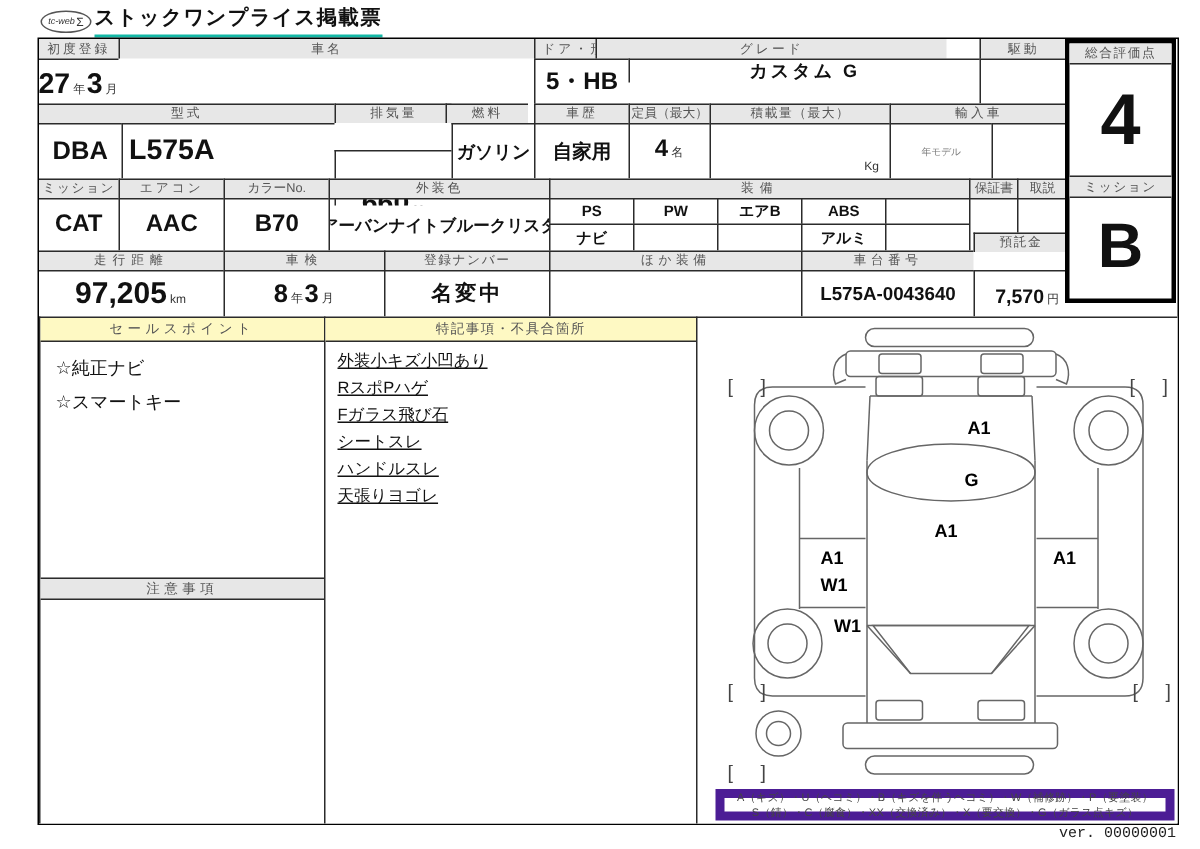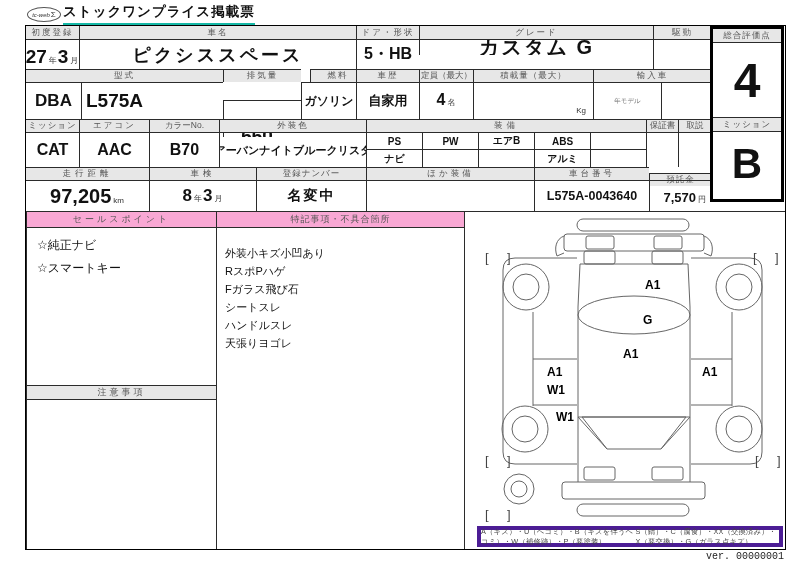--- a/index.html
+++ b/index.html
@@ -16,28 +16,28 @@
   .nl{border-left:none}.nt{border-top:none}
   .lbl{background:#e7e7e7;font-size:8.5px;color:#555;letter-spacing:2px;}
   .val{font-weight:bold;font-size:15px;}
   .u{font-size:8px;font-weight:normal;color:#333;margin:0 1px 0 2px;}
   .base{align-items:baseline;padding-top:6px;}
   .score-box{position:absolute;left:684px;top:0;width:74px;height:176px;border:3px solid #000;background:#fff;box-sizing:border-box;}
   .score-box .sb-lbl{height:13px;background:#e7e7e7;border-bottom:1px solid #2b2b2b;display:flex;align-items:center;justify-content:center;
        font-size:8.5px;color:#555;letter-spacing:1px;}
   .score-box .sb-val{height:74px;display:flex;align-items:center;justify-content:center;font-weight:bold;}
   .panel{position:absolute;box-sizing:border-box;border-left:1px solid #2b2b2b;border-top:1px solid #2b2b2b;background:#fff;}
-  .phdr{height:15px;background:#f9a8d4;border-bottom:1px solid #2b2b2b;display:flex;align-items:center;justify-content:center;
+  .phdr{height:15px;background:#fef9c3;border-bottom:1px solid #2b2b2b;display:flex;align-items:center;justify-content:center;
         font-size:9px;color:#555;letter-spacing:3px;}
   .plist{padding:6px 10px;font-size:12px;line-height:23px;}
-  .rlist{padding:16px 8px;font-size:11px;line-height:18px;}
+  .rlist{padding:4px 8px;font-size:11px;line-height:18px;text-decoration:underline;}
   .nhdr{position:absolute;left:0;right:0;top:145px;height:15px;background:#e7e7e7;border-top:1px solid #2b2b2b;border-bottom:1px solid #2b2b2b;
         display:flex;align-items:center;justify-content:center;font-size:9px;color:#555;letter-spacing:3px;box-sizing:border-box;margin-top:28px;}
-  .legend{position:absolute;left:12px;right:2px;bottom:2px;height:21px;border:4px solid #4c1d95;box-sizing:border-box;
-          display:flex;flex-direction:row;align-items:center;justify-content:center;font-size:7.3px;color:#444;line-height:9.5px;letter-spacing:0.2px;}
+  .legend{position:absolute;left:12px;right:2px;bottom:2px;height:21px;border:6px solid #4c1d95;box-sizing:border-box;
+          display:flex;flex-direction:column;align-items:center;justify-content:center;font-size:7.3px;color:#444;line-height:9.5px;letter-spacing:0.2px;}
   .ver{position:absolute;left:25px;top:551px;width:759px;text-align:right;font-size:10px;color:#222;font-family:"Liberation Mono","DejaVu Sans Mono",monospace;}
   svg text{font-family:"Liberation Sans","DejaVu Sans",sans-serif;}
   .mark{font-size:12px;font-weight:bold;fill:#000;}
   .brk{font-size:13px;fill:#444;}
 </style>
 </head>
 <body>
 
 <div class="sheet">
 
@@ -45,37 +45,36 @@
     <span>tc-web</span>
     <span class="sigma">Σ</span>
   </div>
   <div class="title">ストックワンプライス掲載票</div>
 
   <div class="tbl">
 
     <div class="c lbl nl nt" style="left:0;top:0;width:53px;height:13px">初度登録</div>
     <div class="c lbl nt" style="left:53px;top:0;width:277px;height:13px">車名</div>
     <div class="c lbl nt" style="left:330px;top:0;width:63px;height:13px">ドア・形状</div>
-    <div class="c lbl nt" style="left:393px;top:0;width:234px;height:13px">グレード</div>
+    <div class="c lbl nt" style="left:371px;top:0;width:234px;height:13px">グレード</div>
     <div class="c lbl nt" style="left:627px;top:0;width:58px;height:13px">駆動</div>
 
     <div class="c val nl base" style="left:0;top:13px;width:53px;height:30px;font-size:19px">
       <span>27</span>
         <span class="u">年</span>
       <span>3</span>
         <span class="u">月</span>
     </div>
-    <div class="c val" style="left:53px;top:13px;width:277px;height:30px;font-size:18px;letter-spacing:3px">ピクシススペース</div>
     <div class="c val" style="left:330px;top:13px;width:63px;height:30px;font-size:16px">5・HB</div>
-    <div class="c val" style="left:393px;top:13px;width:234px;height:16px;font-size:20px;letter-spacing:2px">カスタム G</div>
+    <div class="c val" style="left:393px;top:13px;width:234px;height:16px;font-size:12px;letter-spacing:2px">カスタム G</div>
     <div class="c val" style="left:627px;top:13px;width:58px;height:30px"></div>
 
     <div class="c lbl nl" style="left:0;top:43px;width:197px;height:13px">型式</div>
     <div class="c lbl" style="left:197px;top:43px;width:78px;height:13px">排気量</div>
-    <div class="c lbl" style="left:284px;top:43px;width:55px;height:13px">燃料</div>
+    <div class="c lbl" style="left:271px;top:43px;width:55px;height:13px">燃料</div>
     <div class="c lbl" style="left:330px;top:43px;width:63px;height:13px">車歴</div>
     <div class="c lbl" style="left:393px;top:43px;width:54px;height:13px;letter-spacing:0">定員（最大）</div>
     <div class="c lbl" style="left:447px;top:43px;width:120px;height:13px;letter-spacing:1px">積載量（最大）</div>
     <div class="c lbl" style="left:567px;top:43px;width:118px;height:13px">輸入車</div>
 
     <div class="c val nl" style="left:0;top:56px;width:55px;height:37px;font-size:17px">DBA</div>
     <div class="c val" style="left:55px;top:56px;width:142px;height:37px;font-size:19px;justify-content:flex-start;padding-left:4px">L575A</div>
     <div class="c val base" style="left:197px;top:74px;width:78px;height:37px;font-size:19px;padding-top:24px">
       <span>660</span>
         <span class="u">cc</span>
@@ -117,21 +116,21 @@
     <div class="c val" style="left:564px;top:123px;width:56px;height:18px;font-size:10px"></div>
 
     <div class="c" style="left:620px;top:106px;width:32px;height:35px"></div>
     <div class="c" style="left:652px;top:106px;width:33px;height:35px"></div>
 
     <div class="c lbl nl" style="left:0;top:141px;width:123px;height:13px;letter-spacing:4px">走行距離</div>
     <div class="c lbl" style="left:123px;top:141px;width:107px;height:13px;letter-spacing:4px">車検</div>
     <div class="c lbl" style="left:230px;top:141px;width:110px;height:13px;letter-spacing:1px">登録ナンバー</div>
     <div class="c lbl" style="left:340px;top:141px;width:168px;height:13px;letter-spacing:3px">ほか装備</div>
     <div class="c lbl" style="left:508px;top:141px;width:115px;height:13px;letter-spacing:3px">車台番号</div>
-    <div class="c lbl" style="left:623px;top:147px;width:62px;height:13px;letter-spacing:1px">預託金</div>
+    <div class="c lbl" style="left:623px;top:129px;width:62px;height:13px;letter-spacing:1px">預託金</div>
 
     <div class="c val nl base" style="left:0;top:154px;width:123px;height:31px;font-size:20px;padding-top:4px">
       <span>97,205</span>
         <span class="u">km</span>
     </div>
     <div class="c val base" style="left:123px;top:154px;width:107px;height:31px;font-size:17px;padding-top:5px">
       <span>8</span>
         <span class="u">年</span>
       <span>3</span>
         <span class="u">月</span>

